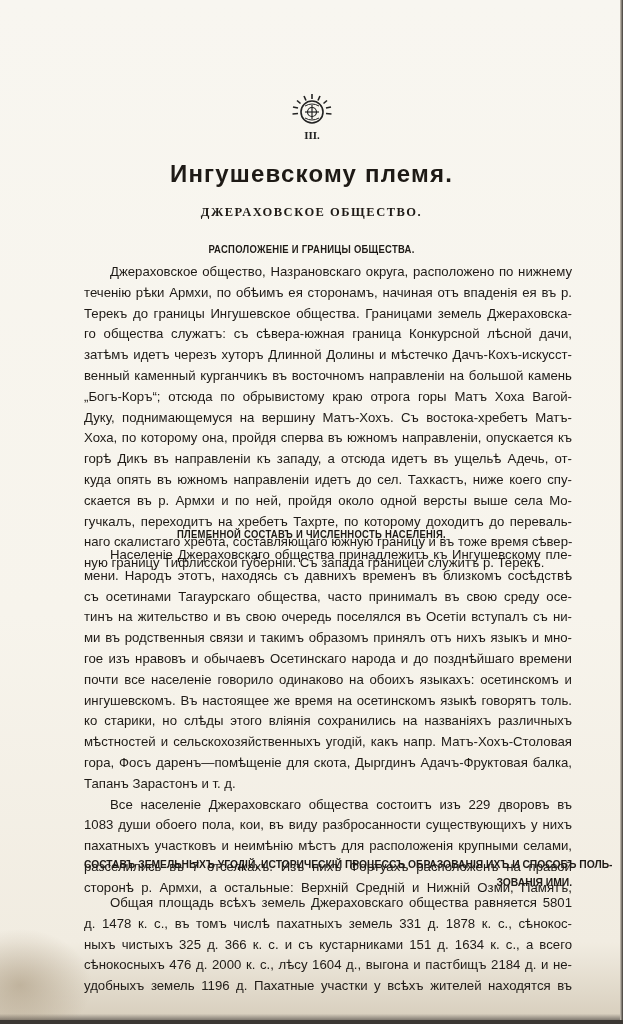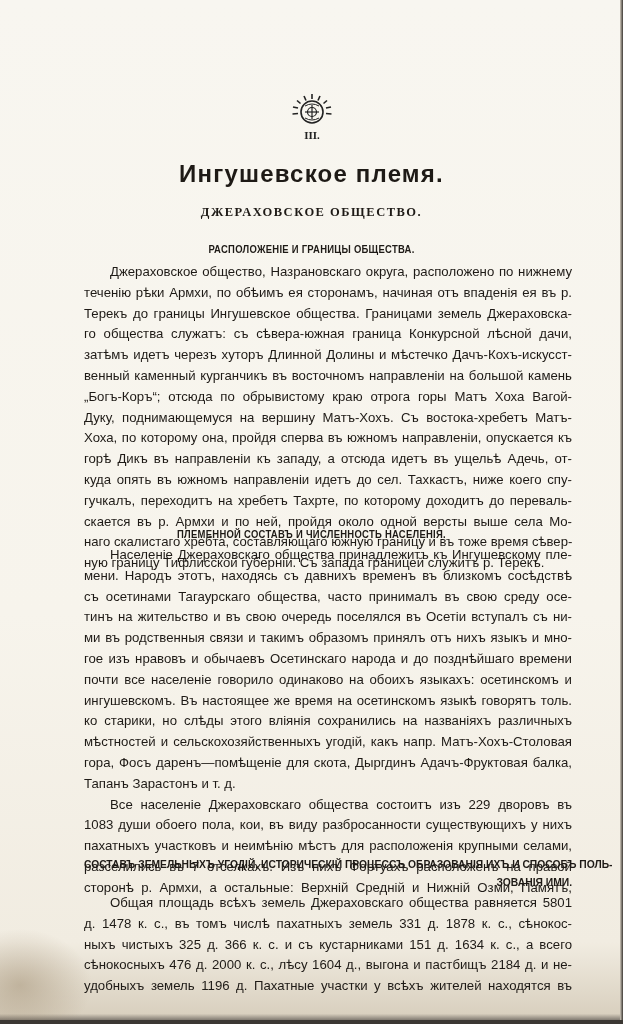--- a/index.html
+++ b/index.html
@@ -82,38 +82,38 @@
         <line x1="39" y1="8.5" x2="35.5" y2="11.5"></line>
         <line x1="5" y1="15" x2="10" y2="16"></line>
         <line x1="43" y1="15" x2="38" y2="16"></line>
         <line x1="4.5" y1="22" x2="10" y2="21.5"></line>
         <line x1="43.5" y1="22" x2="38" y2="21.5"></line>
       </g>
       <text x="24" y="47" text-anchor="middle" font-family="Liberation Serif, serif" font-weight="bold" font-size="11" fill="#222">III.</text>
     </svg>
   </div>
 
-  <div class="title">Ингушевское племя.</div>
+  <div class="title">Ингушевскому племя.</div>
   <div class="society">ДЖЕРАХОВСКОЕ ОБЩЕСТВО.</div>
 
   <div class="heading" style="top:243px">РАСПОЛОЖЕНIЕ И ГРАНИЦЫ ОБЩЕСТВА.</div>
   <div class="block" style="top:262px">
     <span class="line indent">Джераховское общество, Назрановскаго округа, расположено по нижнему</span>
     <span class="line">теченiю рѣки Армхи, по обѣимъ ея сторонамъ, начиная отъ впаденiя ея въ р.</span>
     <span class="line">Терекъ до границы Ингушевское общества. Границами земель Джераховска-</span>
     <span class="line">го общества служатъ: съ сѣвера-южная граница Конкурсной лѣсной дачи,</span>
     <span class="line">затѣмъ идетъ черезъ хуторъ Длинной Долины и мѣстечко Дачъ-Кохъ-искусст-</span>
     <span class="line">венный каменный курганчикъ въ восточномъ направленiи на большой камень</span>
     <span class="line">„Богъ-Коръ“; отсюда по обрывистому краю отрога горы Матъ Хоха Вагой-</span>
     <span class="line">Дуку, поднимающемуся на вершину Матъ-Хохъ. Съ востока-хребетъ Матъ-</span>
     <span class="line">Хоха, по которому она, пройдя сперва въ южномъ направленiи, опускается къ</span>
     <span class="line">горѣ Дикъ въ направленiи къ западу, а отсюда идетъ въ ущельѣ Адечь, от-</span>
     <span class="line">куда опять въ южномъ направленiи идетъ до сел. Тахкастъ, ниже коего спу-</span>
+    <span class="line">скается въ р. Армхи и по ней, пройдя около одной версты выше села Мо-</span>
     <span class="line">гучкалъ, переходитъ на хребетъ Тахрте, по которому доходитъ до переваль-</span>
-    <span class="line">скается въ р. Армхи и по ней, пройдя около одной версты выше села Мо-</span>
     <span class="line" style="transform-origin: left top; transform: scaleX(0.994); width: 491px;">наго скалистаго хребта, составляющаго южную границу и въ тоже время сѣвер-</span>
     <span class="line last">ную границу Тифлисской губернiи. Съ запада границей служитъ р. Терекъ.</span>
   </div>
 
   <div class="heading" style="top:528px">ПЛЕМЕННОЙ СОСТАВЪ И ЧИСЛЕННОСТЬ НАСЕЛЕНIЯ.</div>
   <div class="block" style="top:545px">
     <span class="line indent">Населенiе Джераховскаго общества принадлежитъ къ Ингушевскому пле-</span>
     <span class="line">мени. Народъ этотъ, находясь съ давнихъ временъ въ близкомъ сосѣдствѣ</span>
     <span class="line">съ осетинами Тагаурскаго общества, часто принималъ въ свою среду осе-</span>
     <span class="line">тинъ на жительство и въ свою очередь поселялся въ Осетiи вступалъ съ ни-</span>

